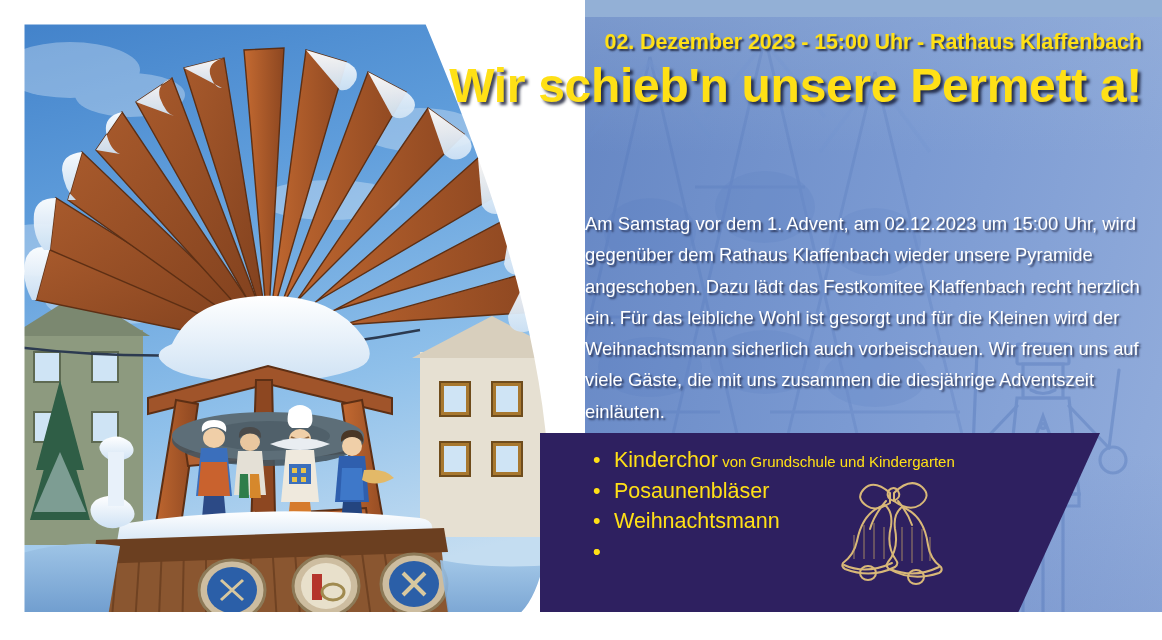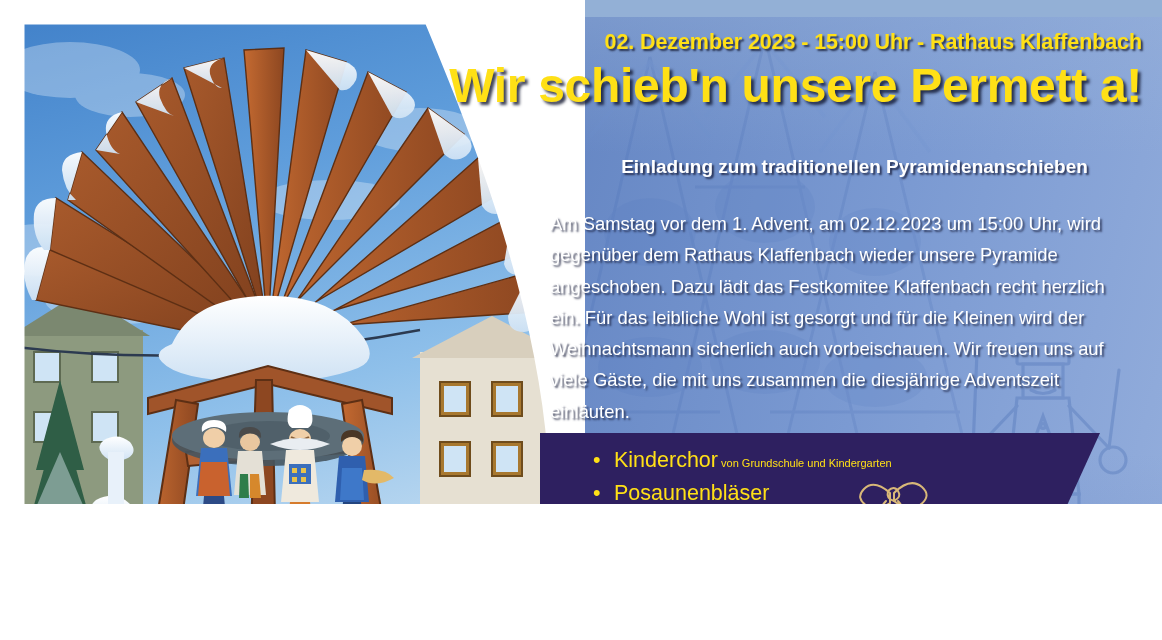--- a/index.html
+++ b/index.html
@@ -1,21 +1,21 @@
 <!DOCTYPE html>
 <html><head>
 <meta charset="utf-8">
 <title>Wir schieb'n unsere Permett a!</title>
 <style>
   html,body{margin:0;padding:0;background:#fff;}
   body{font-family:"Liberation Sans", sans-serif;}
 
   #banner{
     position:relative;
-    width:1162px;height:504px;
+    width:1162px;height:612px;
     overflow:hidden;
     background:#15803d;
   }
 
   
   .bg-top-strip{
     position:absolute;left:0;top:0;width:1162px;height:17px;
     background:#93b0d6;
   }
   .bg-main{
@@ -68,21 +68,21 @@
 
   .subhead{
     position:absolute;left:567px;top:156px;width:575px;
     text-align:center;
     font-size:19px;font-weight:bold;color:#ffffff;
     text-shadow:2px 2px 2px rgba(20,25,55,.80);
     white-space:nowrap;
   }
 
   .body-copy{
-    position:absolute;left:550px;top:208px;width:557px;
+    position:absolute;left:585px;top:208px;width:557px;
     font-size:18.4px;color:#ffffff;
     line-height:31.3px;
     text-align:justify;
     text-shadow:2px 2px 2px rgba(20,25,55,.75);
   }
   .body-copy p{margin:0;}
   .body-copy p:last-child{text-align:left;}
 
   
   .list-panel{
@@ -99,21 +99,21 @@
     padding-left:26px;
     color:#ffe016;
     font-size:21.5px;
     line-height:29.5px;
     white-space:nowrap;
   }
   .list-items li .dot{
     position:absolute;left:5px;top:0;
     font-size:21.5px;line-height:29.5px;
   }
-  .li-sub{font-size:11px;}
+  .li-sub{font-size:15px;}
 
   .bells{
     position:absolute;left:828px;top:473px;width:135px;height:120px;
   }
 </style>
 </head>
 <body>
 
 <div id="banner">
 
@@ -411,21 +411,20 @@
         <path d="M18,18 H430 C468,110 540,280 554,452 C562,540 548,600 520,622 H18 Z" fill="none" stroke="#ffffff" stroke-width="13"></path>
       </g>
     </svg>
   </div>
 
   <div class="headline-block">
     <div class="kicker">02. Dezember 2023 - 15:00 Uhr - Rathaus Klaffenbach</div>
     <div class="headline">Wir schieb'n unsere Permett a!</div>
   </div>
 
-  <div class="subhead">Einladung zum traditionellen Pyramidenanschieben</div>
 
   <div class="body-copy">
     <p>Am Samstag vor dem 1. Advent, am 02.12.2023 um 15:00 Uhr, wird gegenüber dem Rathaus Klaffenbach wieder unsere Pyramide angeschoben. Dazu lädt das Festkomitee Klaffenbach recht herzlich ein. Für das leibliche Wohl ist gesorgt und für die Kleinen wird der Weihnachtsmann sicherlich auch vorbeischauen. Wir freuen uns auf viele Gäste, die mit uns zusammen die diesjährige Adventszeit einläuten.</p>
   </div>
 
   <div class="list-panel"></div>
 
   <ul class="list-items">
     <li>
       <span class="dot">•</span><span>Kinderchor</span><span class="li-sub"> von Grundschule und Kindergarten</span>

